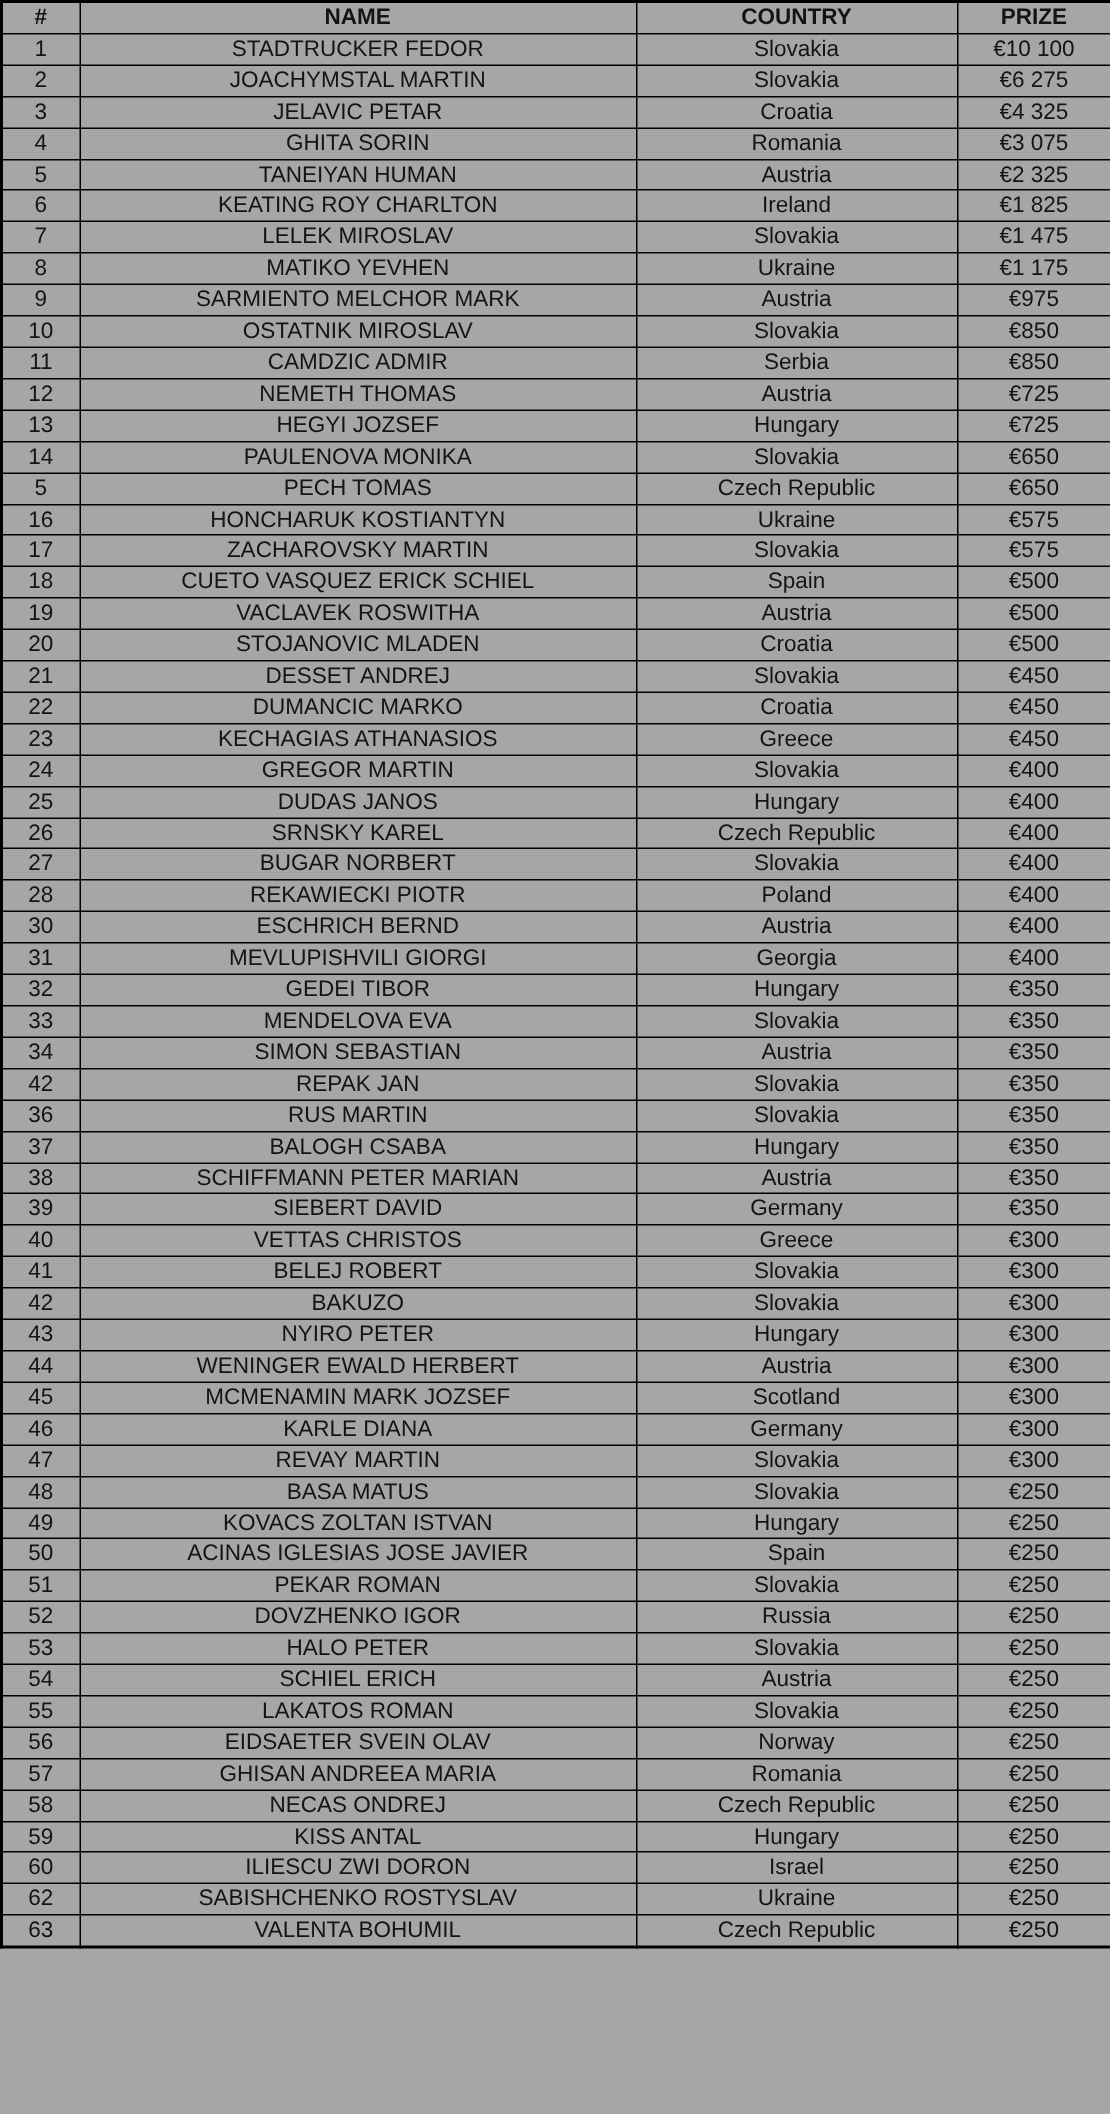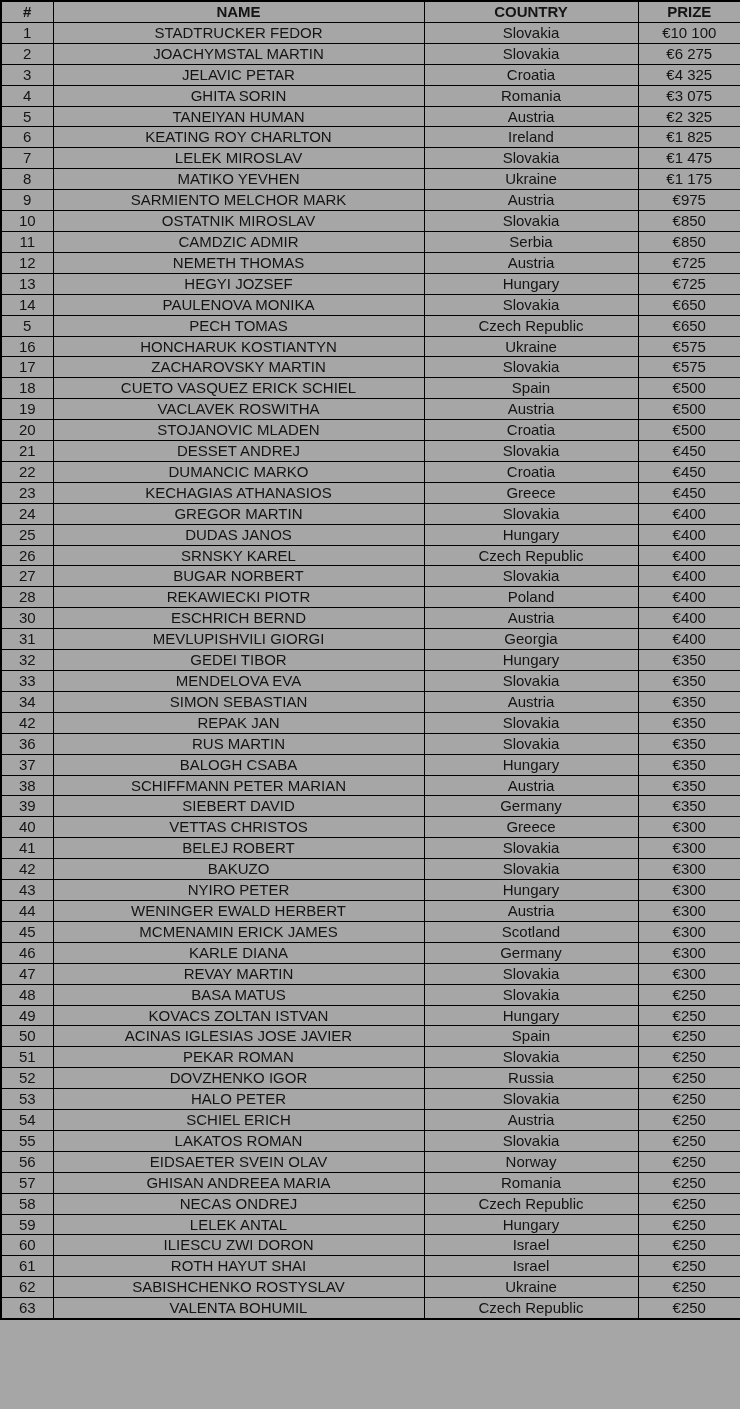--- a/index.html
+++ b/index.html
@@ -320,21 +320,21 @@
           <td>€300</td>
         </tr>
         <tr>
           <td>44</td>
           <td>WENINGER EWALD HERBERT</td>
           <td>Austria</td>
           <td>€300</td>
         </tr>
         <tr>
           <td>45</td>
-          <td>MCMENAMIN ERICK JAMES</td>
+          <td>MCMENAMIN MARK JOZSEF</td>
           <td>Scotland</td>
           <td>€300</td>
         </tr>
         <tr>
           <td>46</td>
           <td>KARLE DIANA</td>
           <td>Germany</td>
           <td>€300</td>
         </tr>
         <tr>
@@ -404,33 +404,27 @@
           <td>€250</td>
         </tr>
         <tr>
           <td>58</td>
           <td>NECAS ONDREJ</td>
           <td>Czech Republic</td>
           <td>€250</td>
         </tr>
         <tr>
           <td>59</td>
-          <td>LELEK ANTAL</td>
+          <td>KISS ANTAL</td>
           <td>Hungary</td>
           <td>€250</td>
         </tr>
         <tr>
           <td>60</td>
           <td>ILIESCU ZWI DORON</td>
-          <td>Israel</td>
-          <td>€250</td>
-        </tr>
-        <tr>
-          <td>61</td>
-          <td>ROTH HAYUT SHAI</td>
           <td>Israel</td>
           <td>€250</td>
         </tr>
         <tr>
           <td>62</td>
           <td>SABISHCHENKO ROSTYSLAV</td>
           <td>Ukraine</td>
           <td>€250</td>
         </tr>
         <tr>

